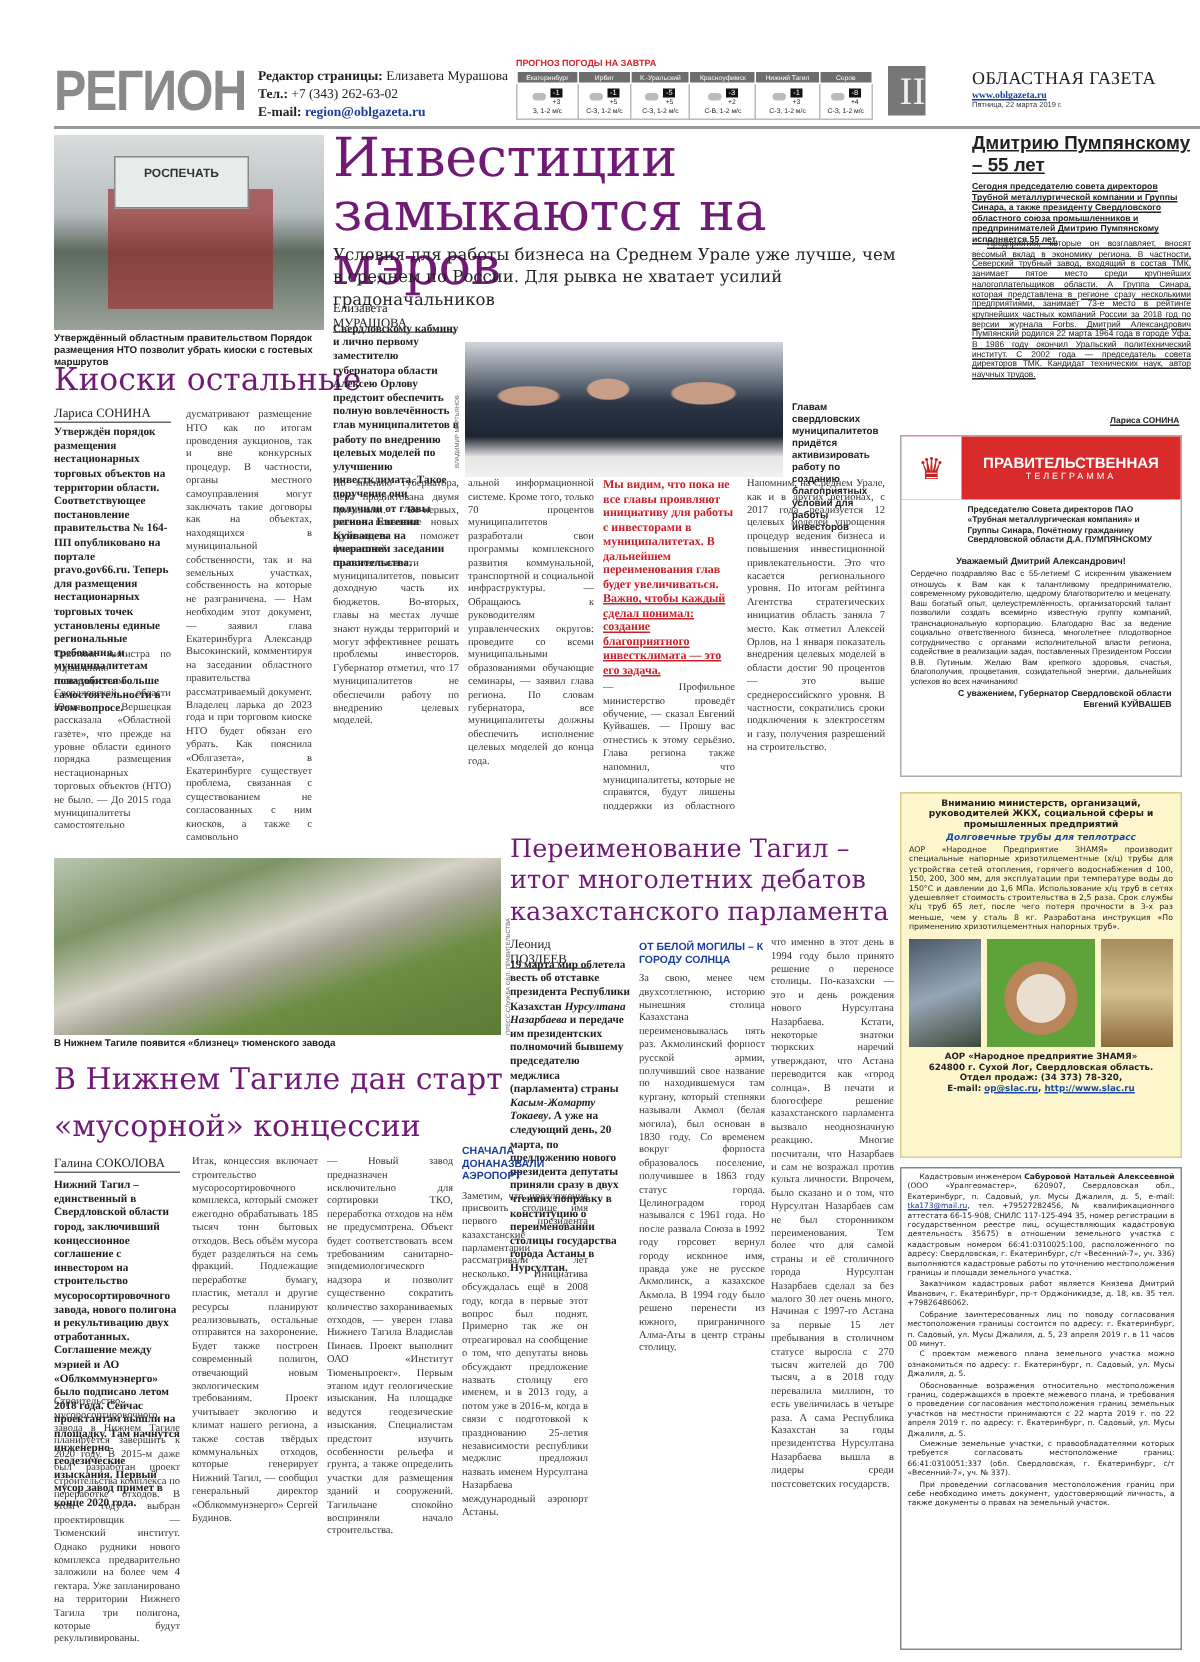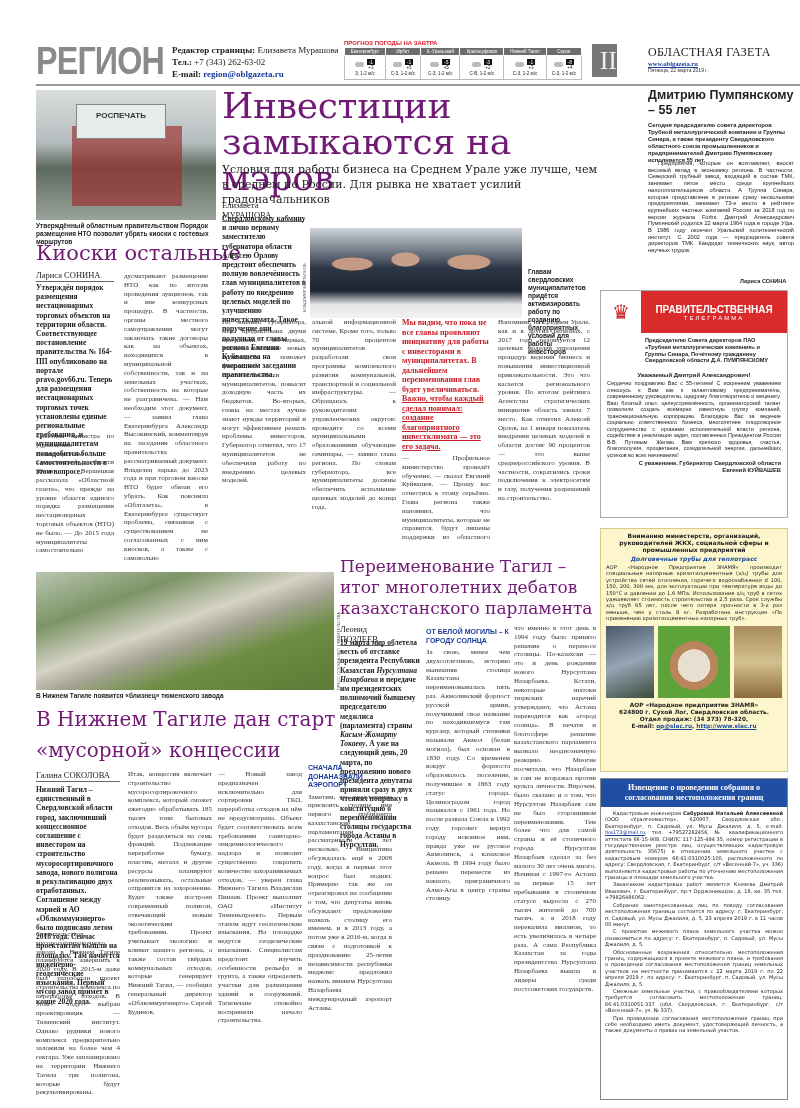--- a/index.html
+++ b/index.html
@@ -1,18 +1,18 @@
 <!DOCTYPE html>
 <html><head>
 <meta charset="utf-8">
 <style>
   * { box-sizing: border-box; margin: 0; padding: 0; }
   body { width: 800px; height: 1108px; background: #fff; font-family: "DejaVu Serif", serif; color: #222; overflow: hidden; position: relative; }
   .abs { position: absolute; }
-  .sans { font-family: "Liberation Sans", sans-serif; }
+  .sans { font-family: "Liberation Sans", sans-serif; text-decoration: underline; }
 
   
   #masthead { left: 36px; top: 40px; font-family: "Liberation Sans", sans-serif; font-weight: bold; font-size: 38px; color: #8a8a8a; letter-spacing: -1px; transform: scaleX(0.85); transform-origin: left; }
   #editor { left: 152px; top: 44px; font-size: 9px; line-height: 12px; font-family: "Liberation Serif", serif; margin-left: 20px; }
   #editor b { font-weight: bold; }
   #editor a { color: #1a3d99; font-weight: bold; }
   #headrule { left: 36px; top: 84px; width: 764px; height: 2px; background: #999; }
 
   #weather { left: 344px; top: 40px; width: 240px; }
   #weather .wtitle { color: #d4202a; font-size: 6px; font-weight: bold; font-family: "Liberation Sans", sans-serif; }
@@ -243,21 +243,20 @@
   </div>
   <div class="contact">
     <div>АОР «Народное предприятие ЗНАМЯ»</div>
     <div>624800 г. Сухой Лог, Свердловская область.</div>
     <div><span>Отдел продаж:</span> <span>(34 373) 78-320,</span></div>
     <div><span>E-mail:</span> <a>op@slac.ru</a>, <a>http://www.slac.ru</a></div>
   </div>
 </div>
 
 <div class="abs" id="notice">
-  <div class="nh">Извещение о проведении собрания о согласовании местоположения границ</div>
   <div class="nt">
     <p><span>Кадастровым инженером </span><b>Сабуровой Натальей Алексеевной</b><span> (ООО «Уралгеомастер», 620907, Свердловская обл., Екатеринбург, п. Садовый, ул. Мусы Джалиля, д. 5, e-mail: </span><a>tka173@mail.ru</a><span>, тел. +79527282456, № квалификационного аттестата 66-15-908, СНИЛС 117-125-494 35, номер регистрации в государственном реестре лиц, осуществляющих кадастровую деятельность 35675) в отношении земельного участка с кадастровым номером 66:41:0310025:100, расположенного по адресу: Свердловская, г. Екатеринбург, с/т «Весенний-7», уч. 336) выполняются кадастровые работы по уточнению местоположения границы и площади земельного участка.</span></p>
     <p>Заказчиком кадастровых работ является Князева Дмитрий Иванович, г. Екатеринбург, пр-т Орджоникидзе, д. 18, кв. 35 тел. +79826486062.</p>
     <p>Собрание заинтересованных лиц по поводу согласования местоположения границы состоится по адресу: г. Екатеринбург, п. Садовый, ул. Мусы Джалиля, д. 5, 23 апреля 2019 г. в 11 часов 00 минут.</p>
     <p>С проектом межевого плана земельного участка можно ознакомиться по адресу: г. Екатеринбург, п. Садовый, ул. Мусы Джалиля, д. 5.</p>
     <p>Обоснованные возражения относительно местоположения границ, содержащихся в проекте межевого плана, и требования о проведении согласования местоположения границ земельных участков на местности принимаются с 22 марта 2019 г. по 22 апреля 2019 г. по адресу: г. Екатеринбург, п. Садовый, ул. Мусы Джалиля, д. 5.</p>
     <p>Смежные земельные участки, с правообладателями которых требуется согласовать местоположение границ: 66:41:0310051:337 (обл. Свердловская, г. Екатеринбург, с/т «Весенний-7», уч. № 337).</p>
     <p>При проведении согласования местоположения границ при себе необходимо иметь документ, удостоверяющий личность, а также документы о правах на земельный участок.</p>
   </div>
 </div>

